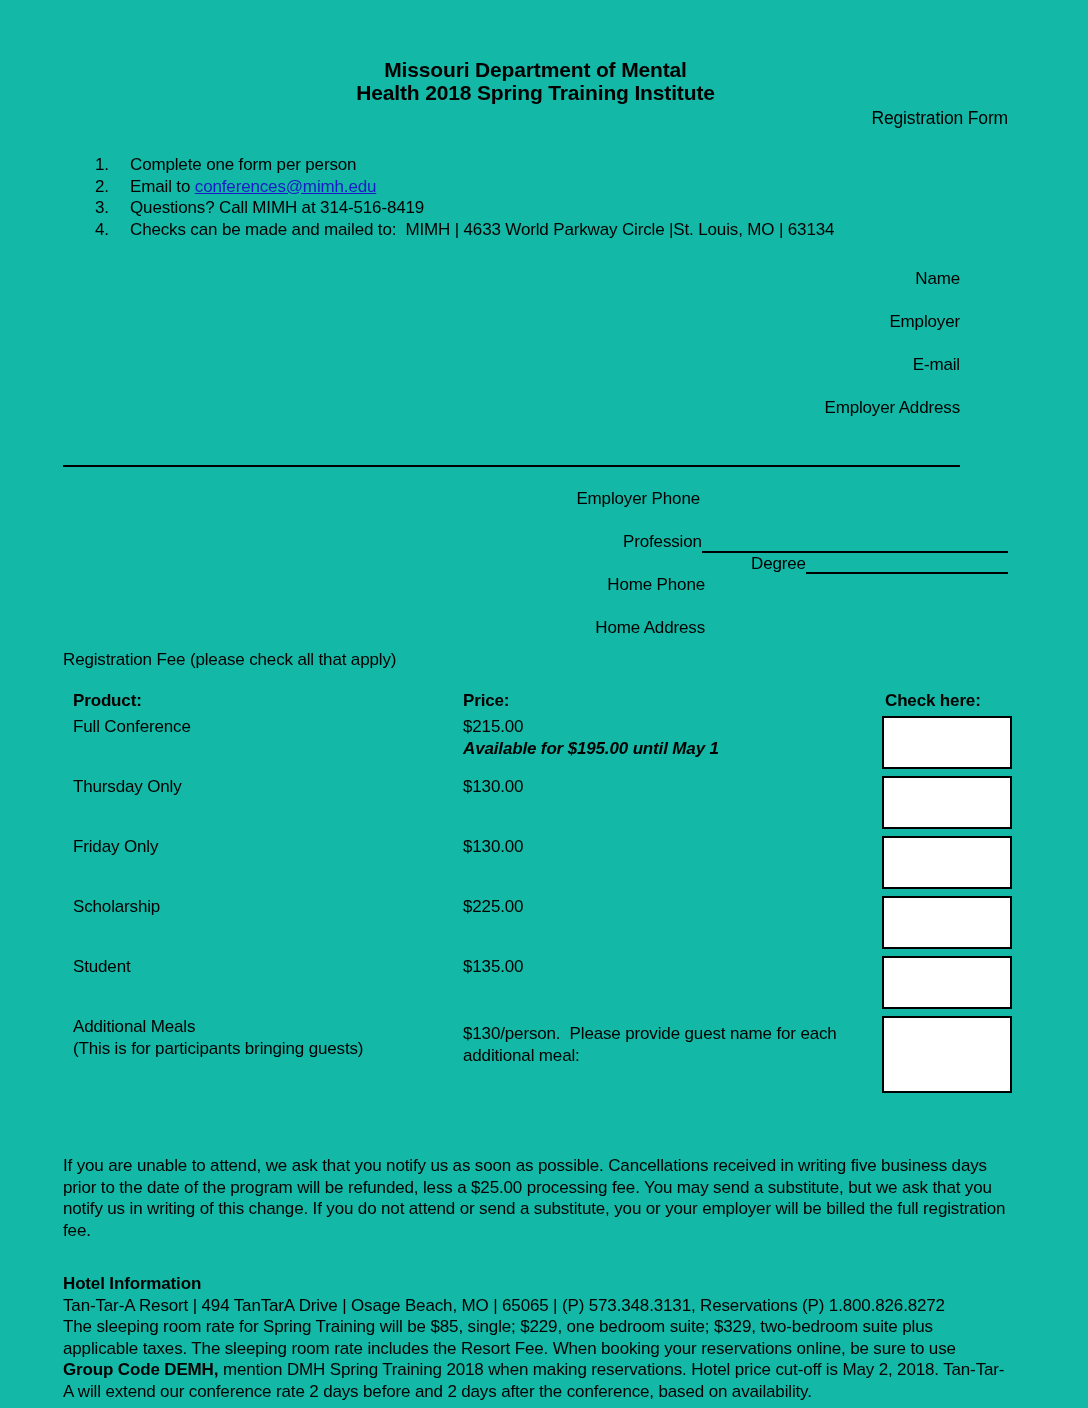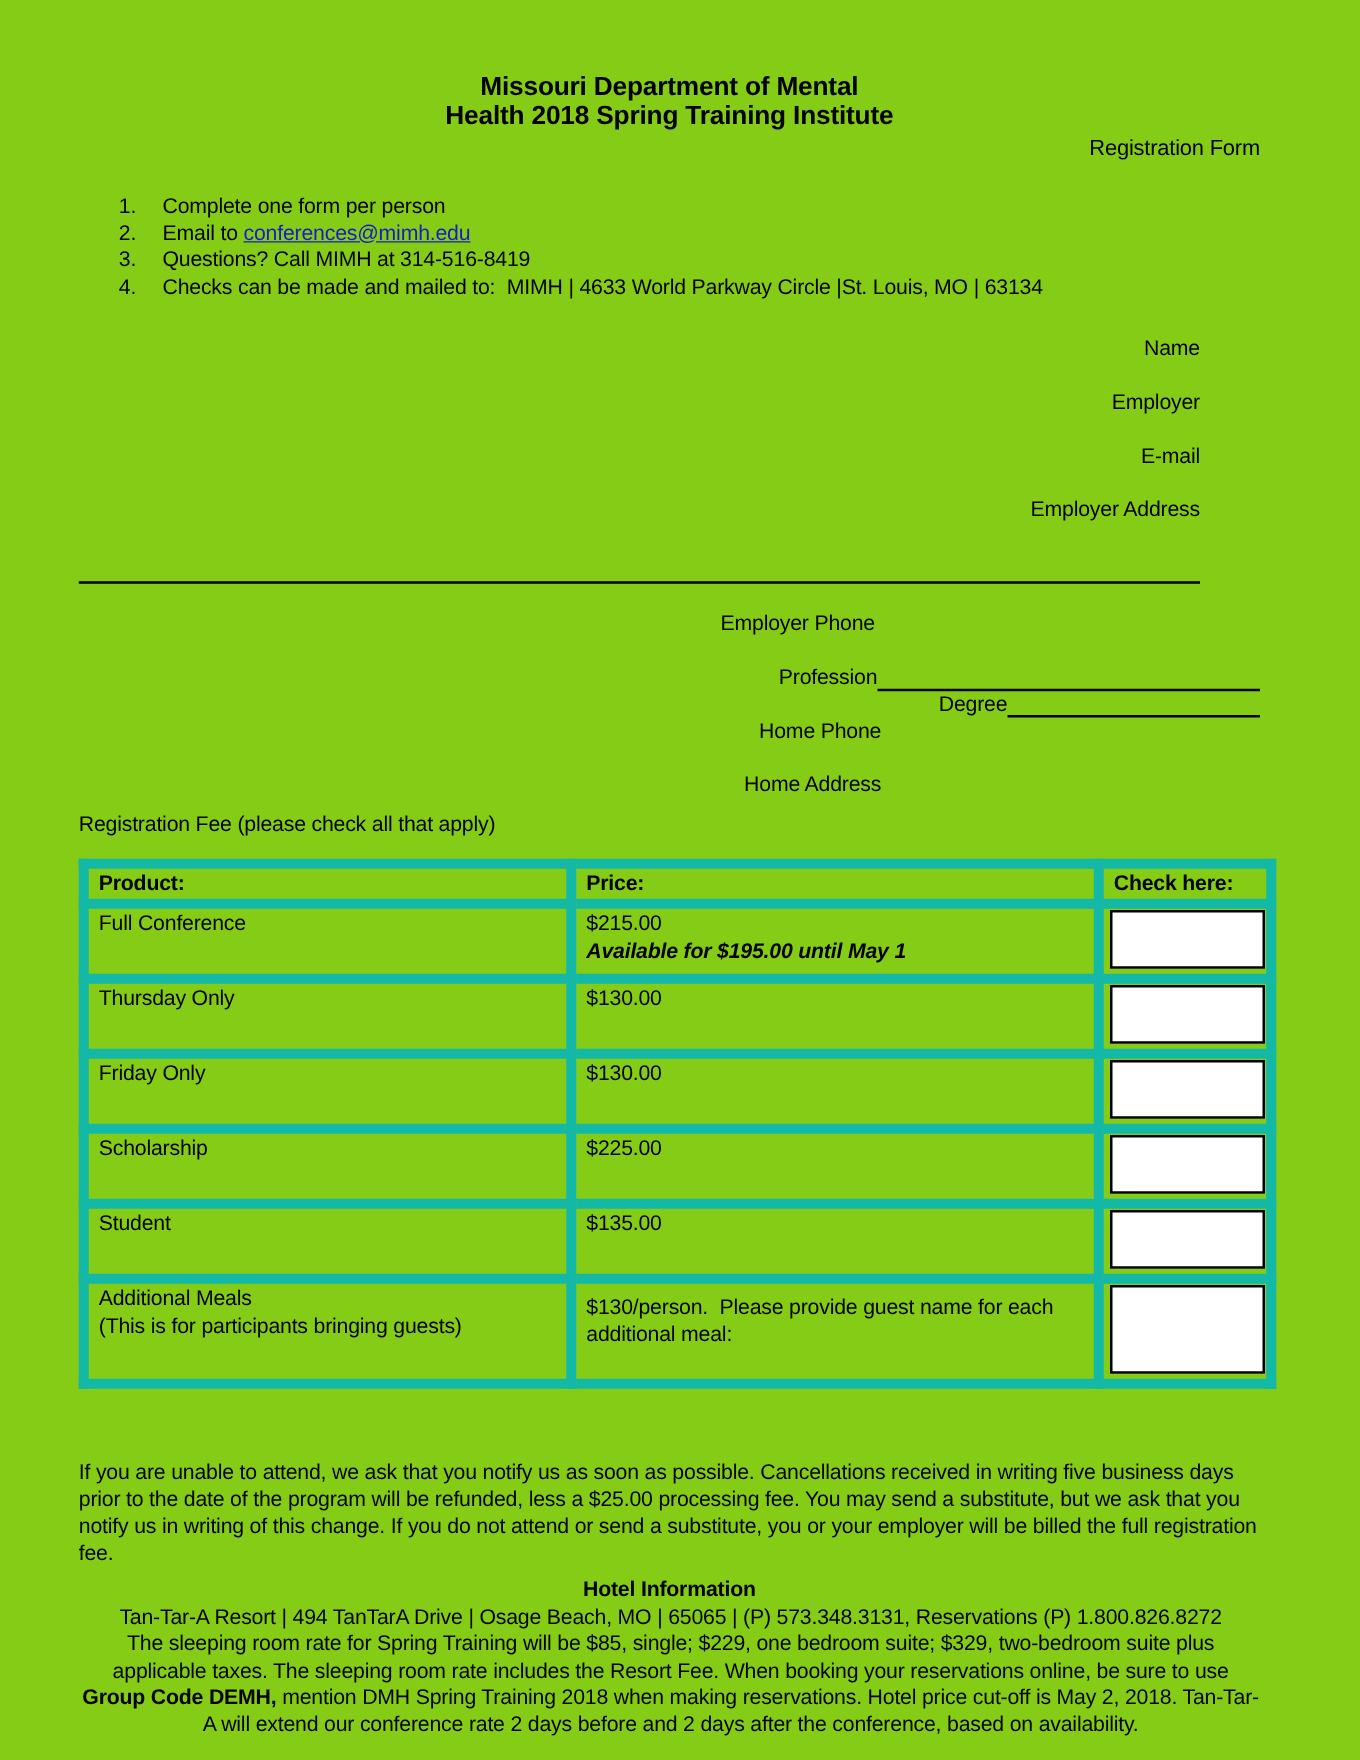--- a/index.html
+++ b/index.html
@@ -1,21 +1,21 @@
 <!DOCTYPE html>
 <html><head>
 <meta charset="utf-8">
 <style>
   * { margin:0; padding:0; box-sizing:border-box; }
   html,body { background:#888; }
   .page {
     position:relative;
     width:1088px; height:1408px;
     margin:0 auto;
-    background:#84cc16;
+    background:#14b8a6;
     color:#000;
     font-family:"Liberation Sans", sans-serif;
     font-size:17px;
     line-height:21.5px;
     letter-spacing:-0.15px;
     overflow:hidden;
   }
   .content { padding:58px 80px 0 63px; }
 
   
@@ -54,21 +54,21 @@
   table.fee-table {
     margin-top:16px;
     width:950px;
     border-collapse:collapse;
     table-layout:fixed;
   }
   .fee-table col.c-product { width:390px; }
   .fee-table col.c-price   { width:422px; }
   .fee-table col.c-check   { width:138px; }
   .fee-table th, .fee-table td {
-    border:8px solid #14b8a6;
+    border:2px solid #14b8a6;
     text-align:left;
     vertical-align:top;
     padding:1px 6px 2px 8px;
     font-weight:normal;
   }
   .fee-table th { font-weight:bold; height:24px; }
   .fee-table td { height:60px; }
   .fee-table tr.tall td { height:84px; }
   .price-note { font-style:italic; font-weight:bold; }
   td.checkcell { position:relative; padding:0; }
@@ -77,21 +77,21 @@
     border:2px solid #000;
     background:#fff;
   }
   .pad-top { padding-top:8px !important; }
   .pre { white-space:pre-wrap; }
 
   
   .section-heading { font-weight:bold; }
   .refund { margin-top:56px; }
   .body-text { width:947px; }
-  .hotel { margin-top:8px;text-align:center; }
+  .hotel { margin-top:32px; }
   .bold { font-weight:bold; }
 </style>
 </head>
 <body>
 
 <div class="page">
   <div class="content">
 
     <div class="doc-title">
       <div>Missouri Department of Mental</div>

